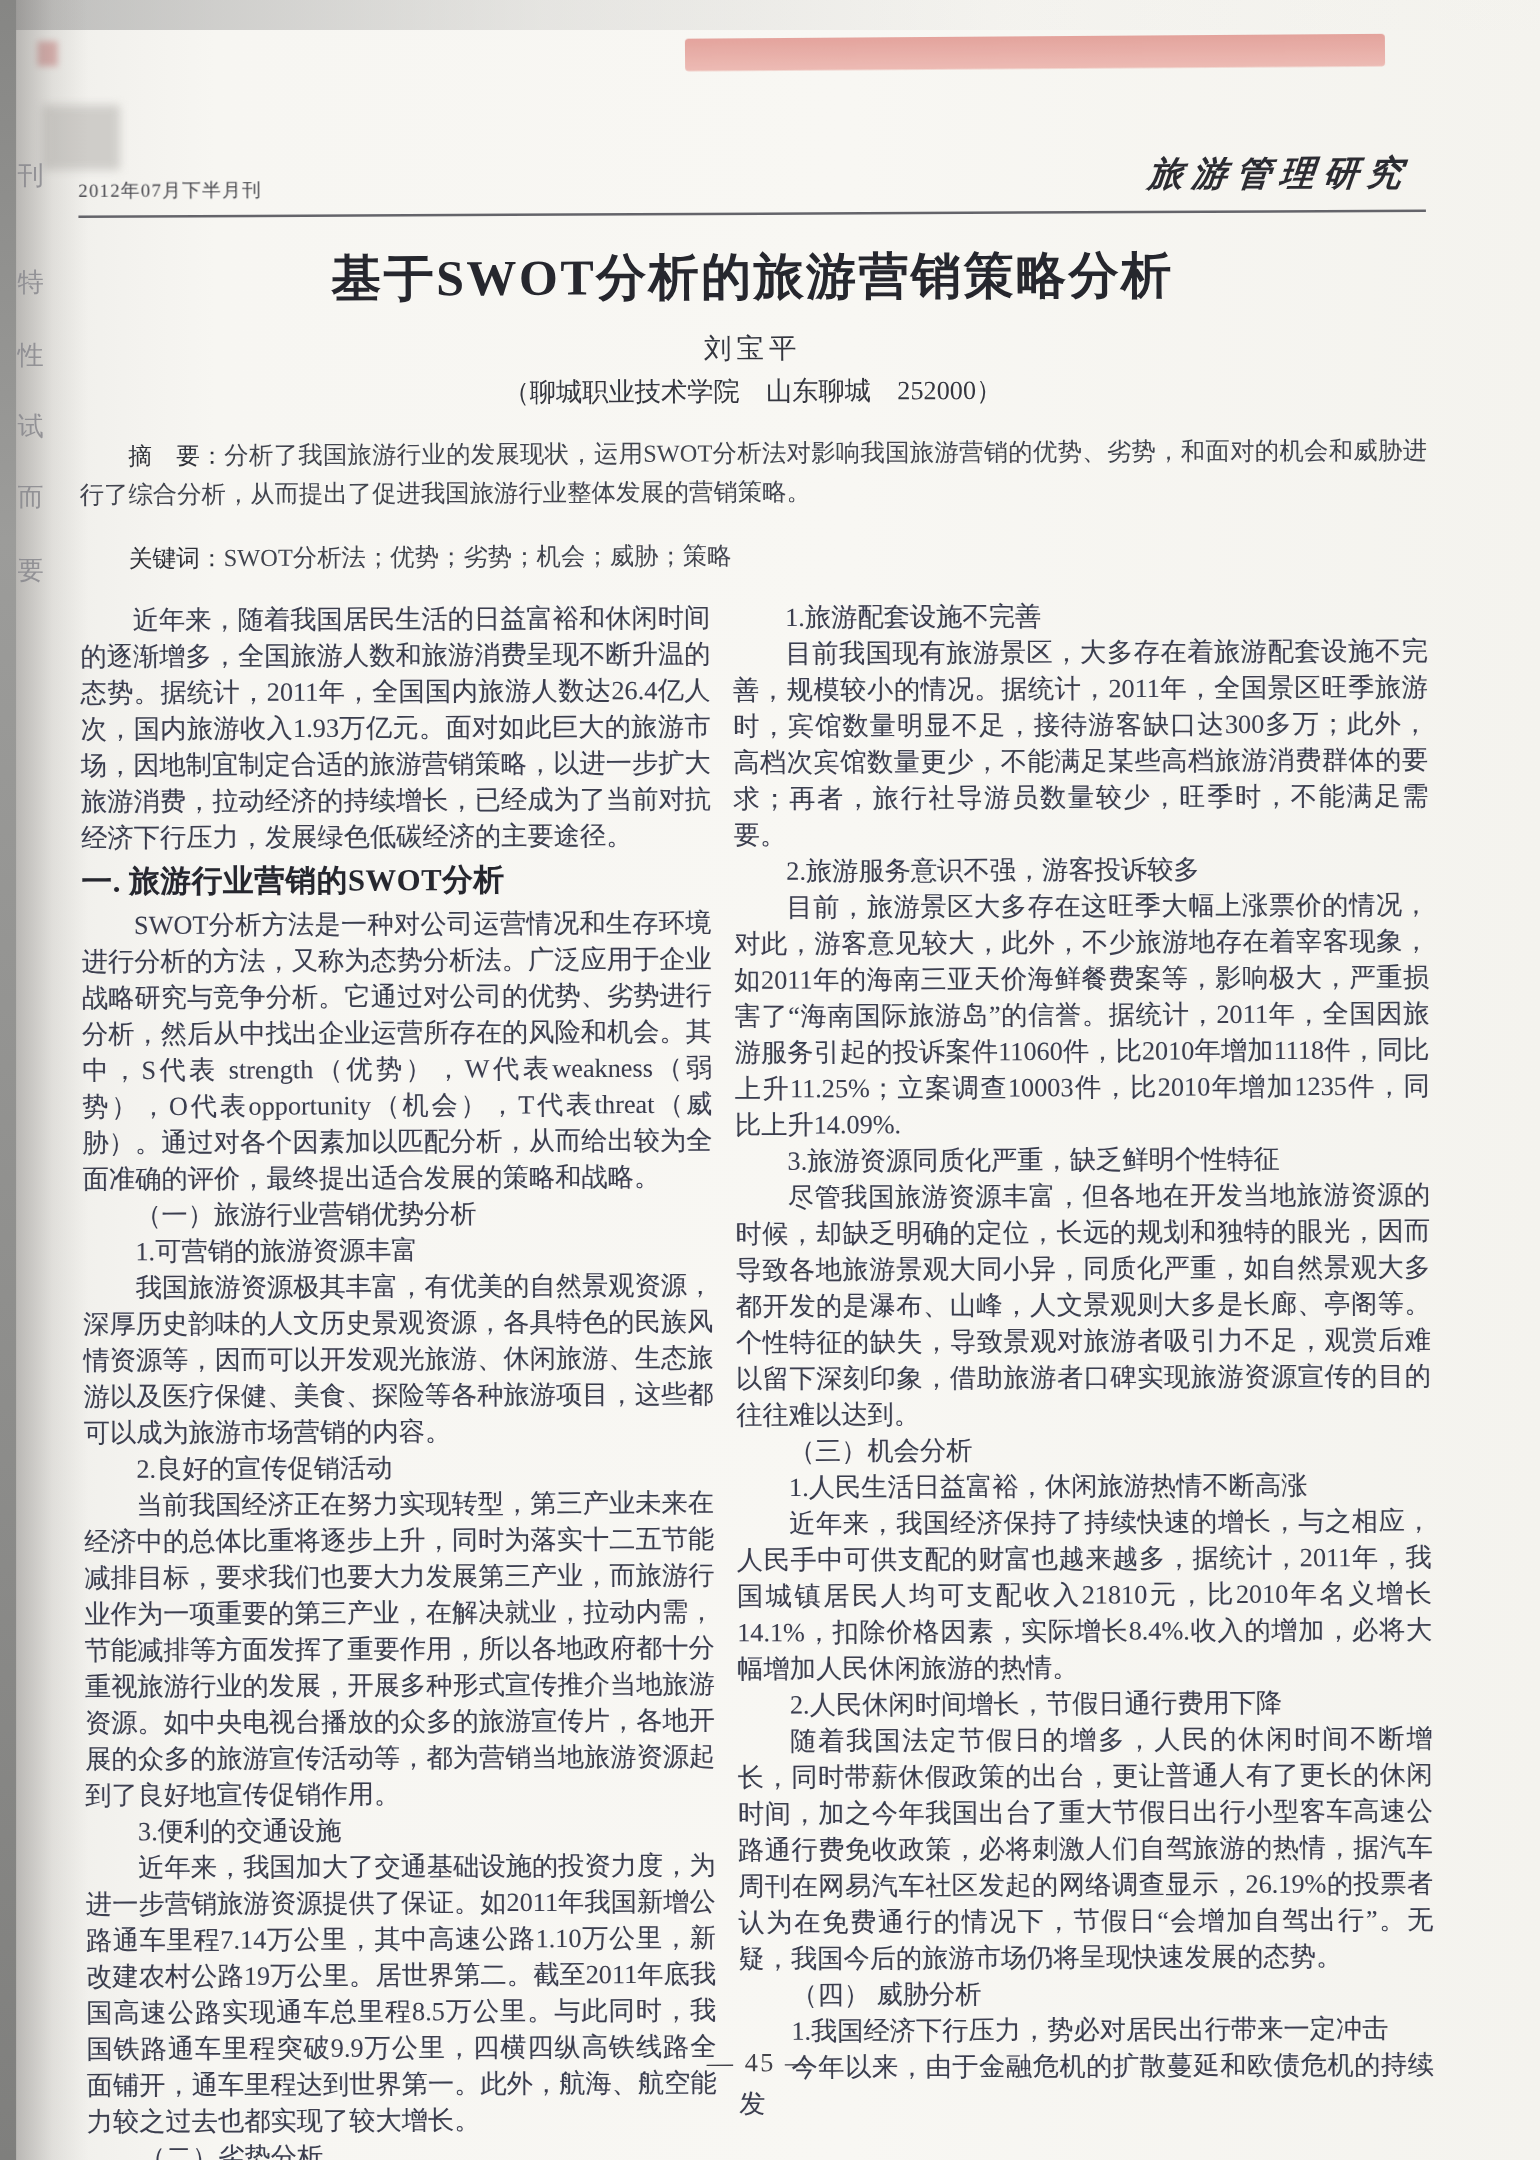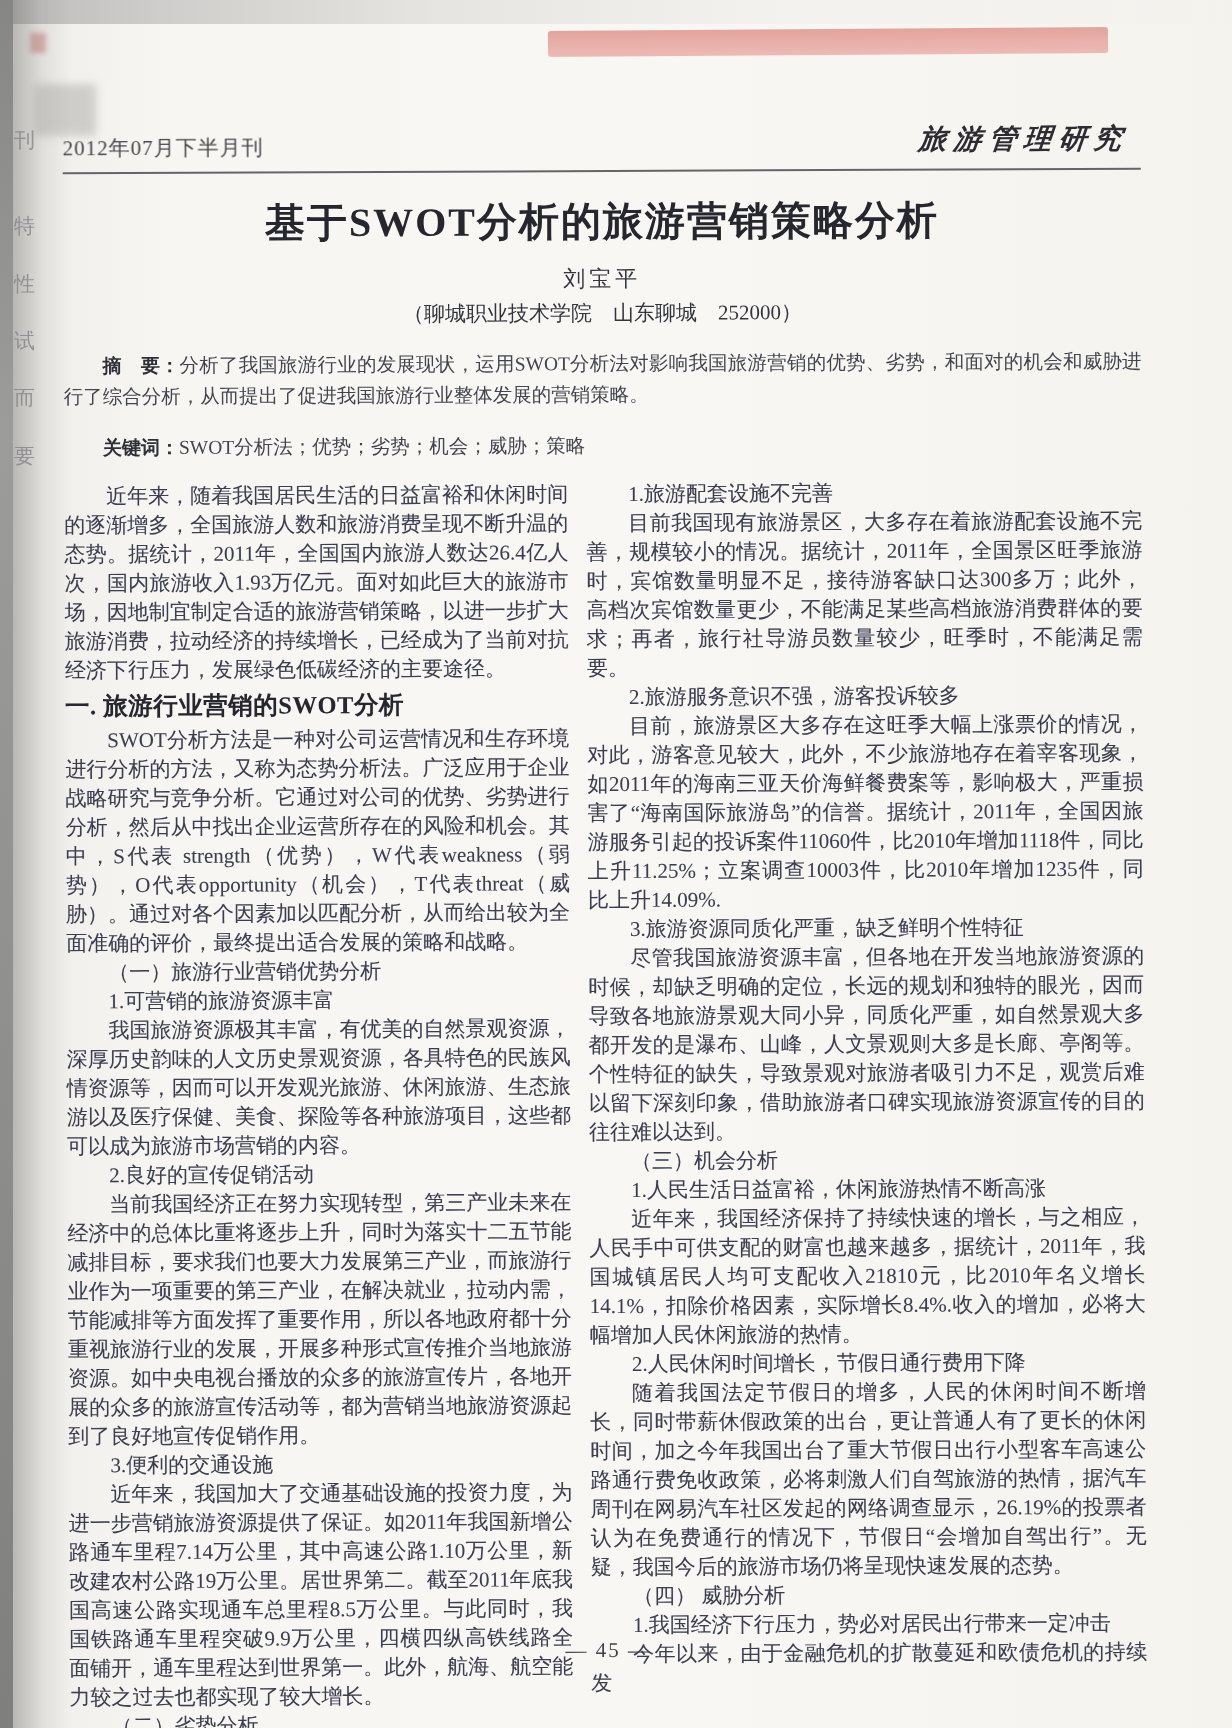--- a/index.html
+++ b/index.html
@@ -50,40 +50,40 @@
 
   .content {
     position:absolute; left:62px; top:0; width:1078px; height:1728px;
     transform:rotate(-0.25deg); transform-origin:50% 0;
     color:#3b3e4e;
   }
   .header-row {
     display:flex; justify-content:space-between; align-items:flex-end;
     padding-top:122px; padding-bottom:10px;
   }
-  .issue { font-size:21px; color:#45454b; letter-spacing:1px; filter:blur(.2px); }
+  .issue { font-size:15px; color:#45454b; letter-spacing:1px; filter:blur(.2px); }
   .journal {
     font-size:28px; font-weight:bold; font-style:italic; letter-spacing:7px;
     transform:skewX(-6deg); color:#2c2c32; padding-right:12px;
   }
   .header-rule { height:0; border-bottom:2px solid #64646a; }
 
   .title {
     text-align:center; font-size:40px; line-height:52px; font-weight:bold;
     letter-spacing:2px; margin-top:24px; color:#26272e;
   }
   .author { text-align:center; font-size:22px; line-height:30px; margin-top:16px; letter-spacing:4px; color:#34363f; }
   .affiliation { text-align:center; font-size:21px; line-height:30px; margin-top:4px; color:#34363f; }
 
   .abstract, .keywords {
     font-size:19.5px; line-height:31px; text-indent:2em; text-align:justify; color:#42454f;
   }
   .abstract { margin-top:20px; }
   .keywords { margin-top:2px; }
-  .lbl { font-weight:bold; font-family:"Liberation Sans","DejaVu Sans",sans-serif; font-size:19px; color:#2e3038; }
+  .lbl { font-weight:normal; font-family:"Liberation Sans","DejaVu Sans",sans-serif; font-size:19px; color:#2e3038; }
 
   .cols { display:flex; gap:18px; margin-top:14px; }
   .col-left  { width:504px; }
   .col-right { width:556px; }
 
   .blk {
     margin:0; font-size:21px; line-height:29px; text-align:justify; text-indent:2em;
     text-shadow:0.4px 0 0 rgba(120,60,130,0.10), -0.4px 0 0 rgba(40,110,140,0.10);
   }
   .blk-heading1 {

